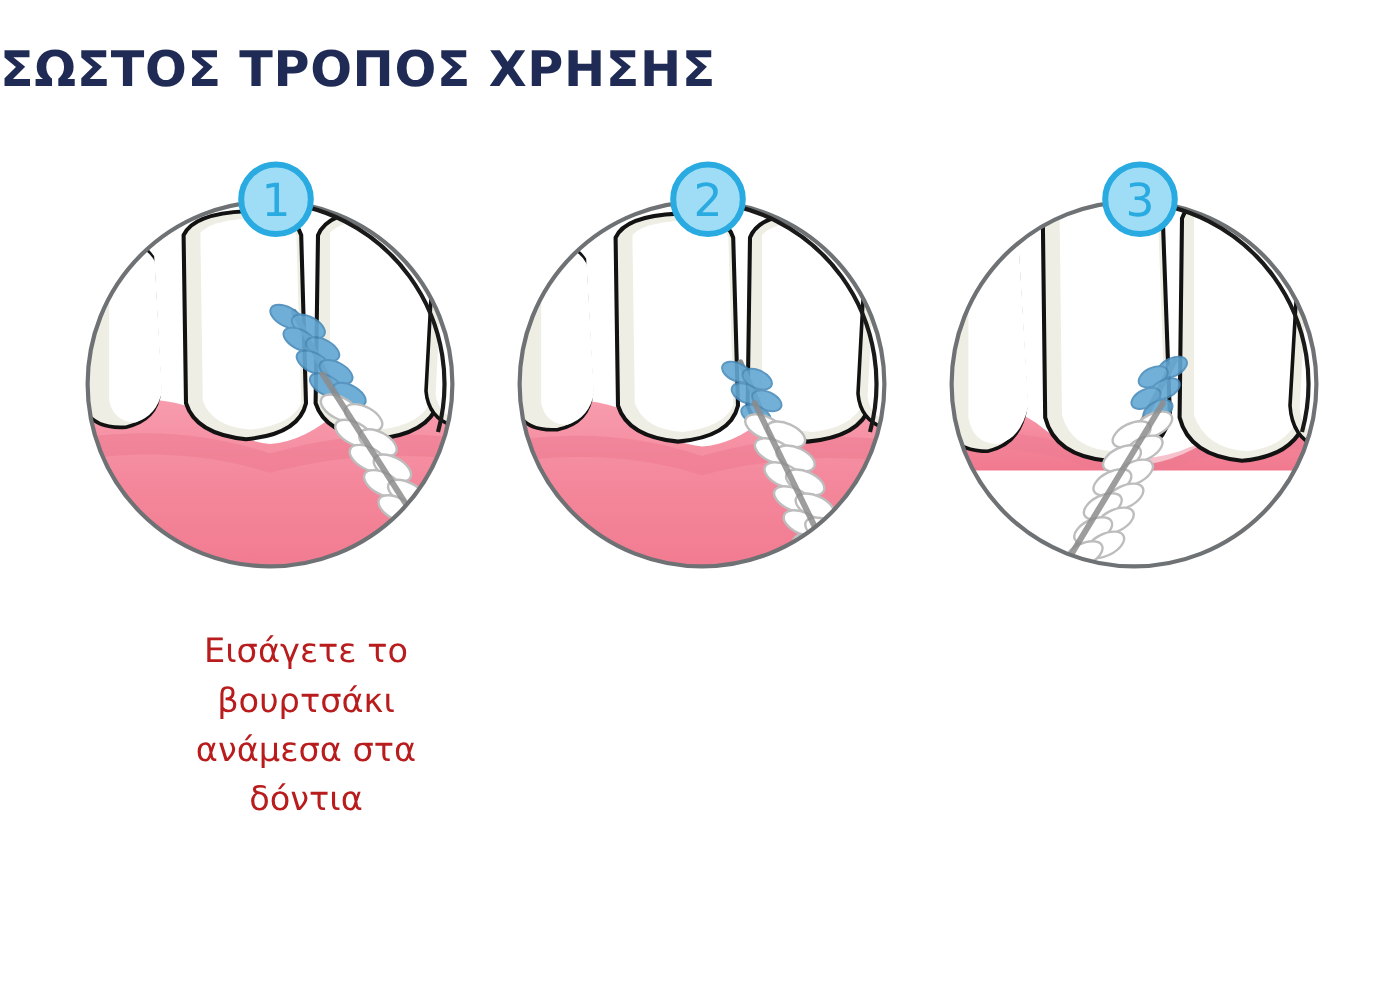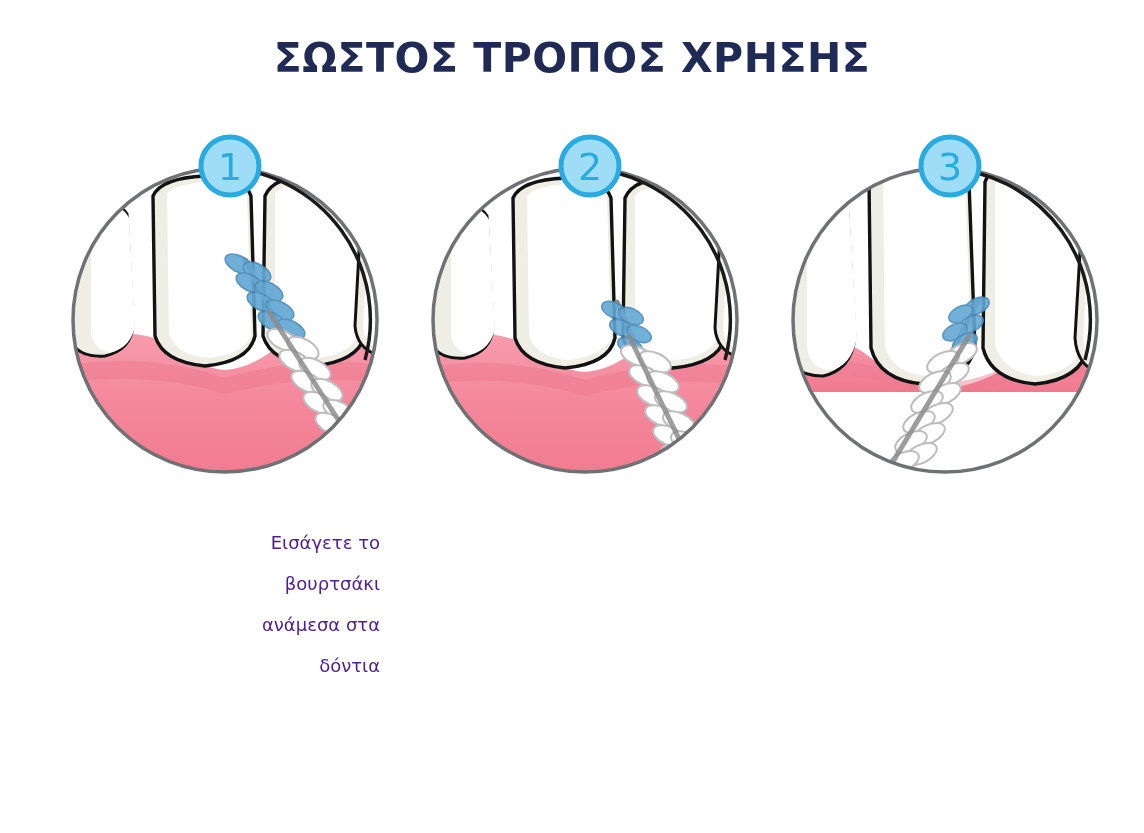--- a/index.html
+++ b/index.html
@@ -21,21 +21,21 @@
     height: 833px;
     background: #ffffff;
   }
 
   
   #title {
     position: absolute;
     left: 0;
     top: 34px;
     width: 1144px;
-    text-align: center;
+    text-align: left;
     font-family: "DejaVu Sans", "Liberation Sans", sans-serif;
     font-weight: 700;
     font-size: 41px;
     letter-spacing: 0.5px;
     color: #1f2b55;
     white-space: nowrap;
   }
 
   
   .col {
@@ -57,24 +57,24 @@
   }
   .figure svg { display: block; }
 
   
   .caption {
     position: absolute;
     top: 522px;
     left: 70px;
     width: 250px;
     font-family: "DejaVu Sans", "Liberation Sans", sans-serif;
-    font-size: 18px;
+    font-size: 28px;
     line-height: 41px;
-    color: #4c1d95;
-    text-align: right;
+    color: #b91c1c;
+    text-align: center;
     white-space: pre-line;
   }
   #col-3 .caption { width: 268px; }
 </style>
 </head>
 <body>
 
 <div id="page">
 
   <div id="title">ΣΩΣΤΟΣ ΤΡΟΠΟΣ ΧΡΗΣΗΣ</div>

